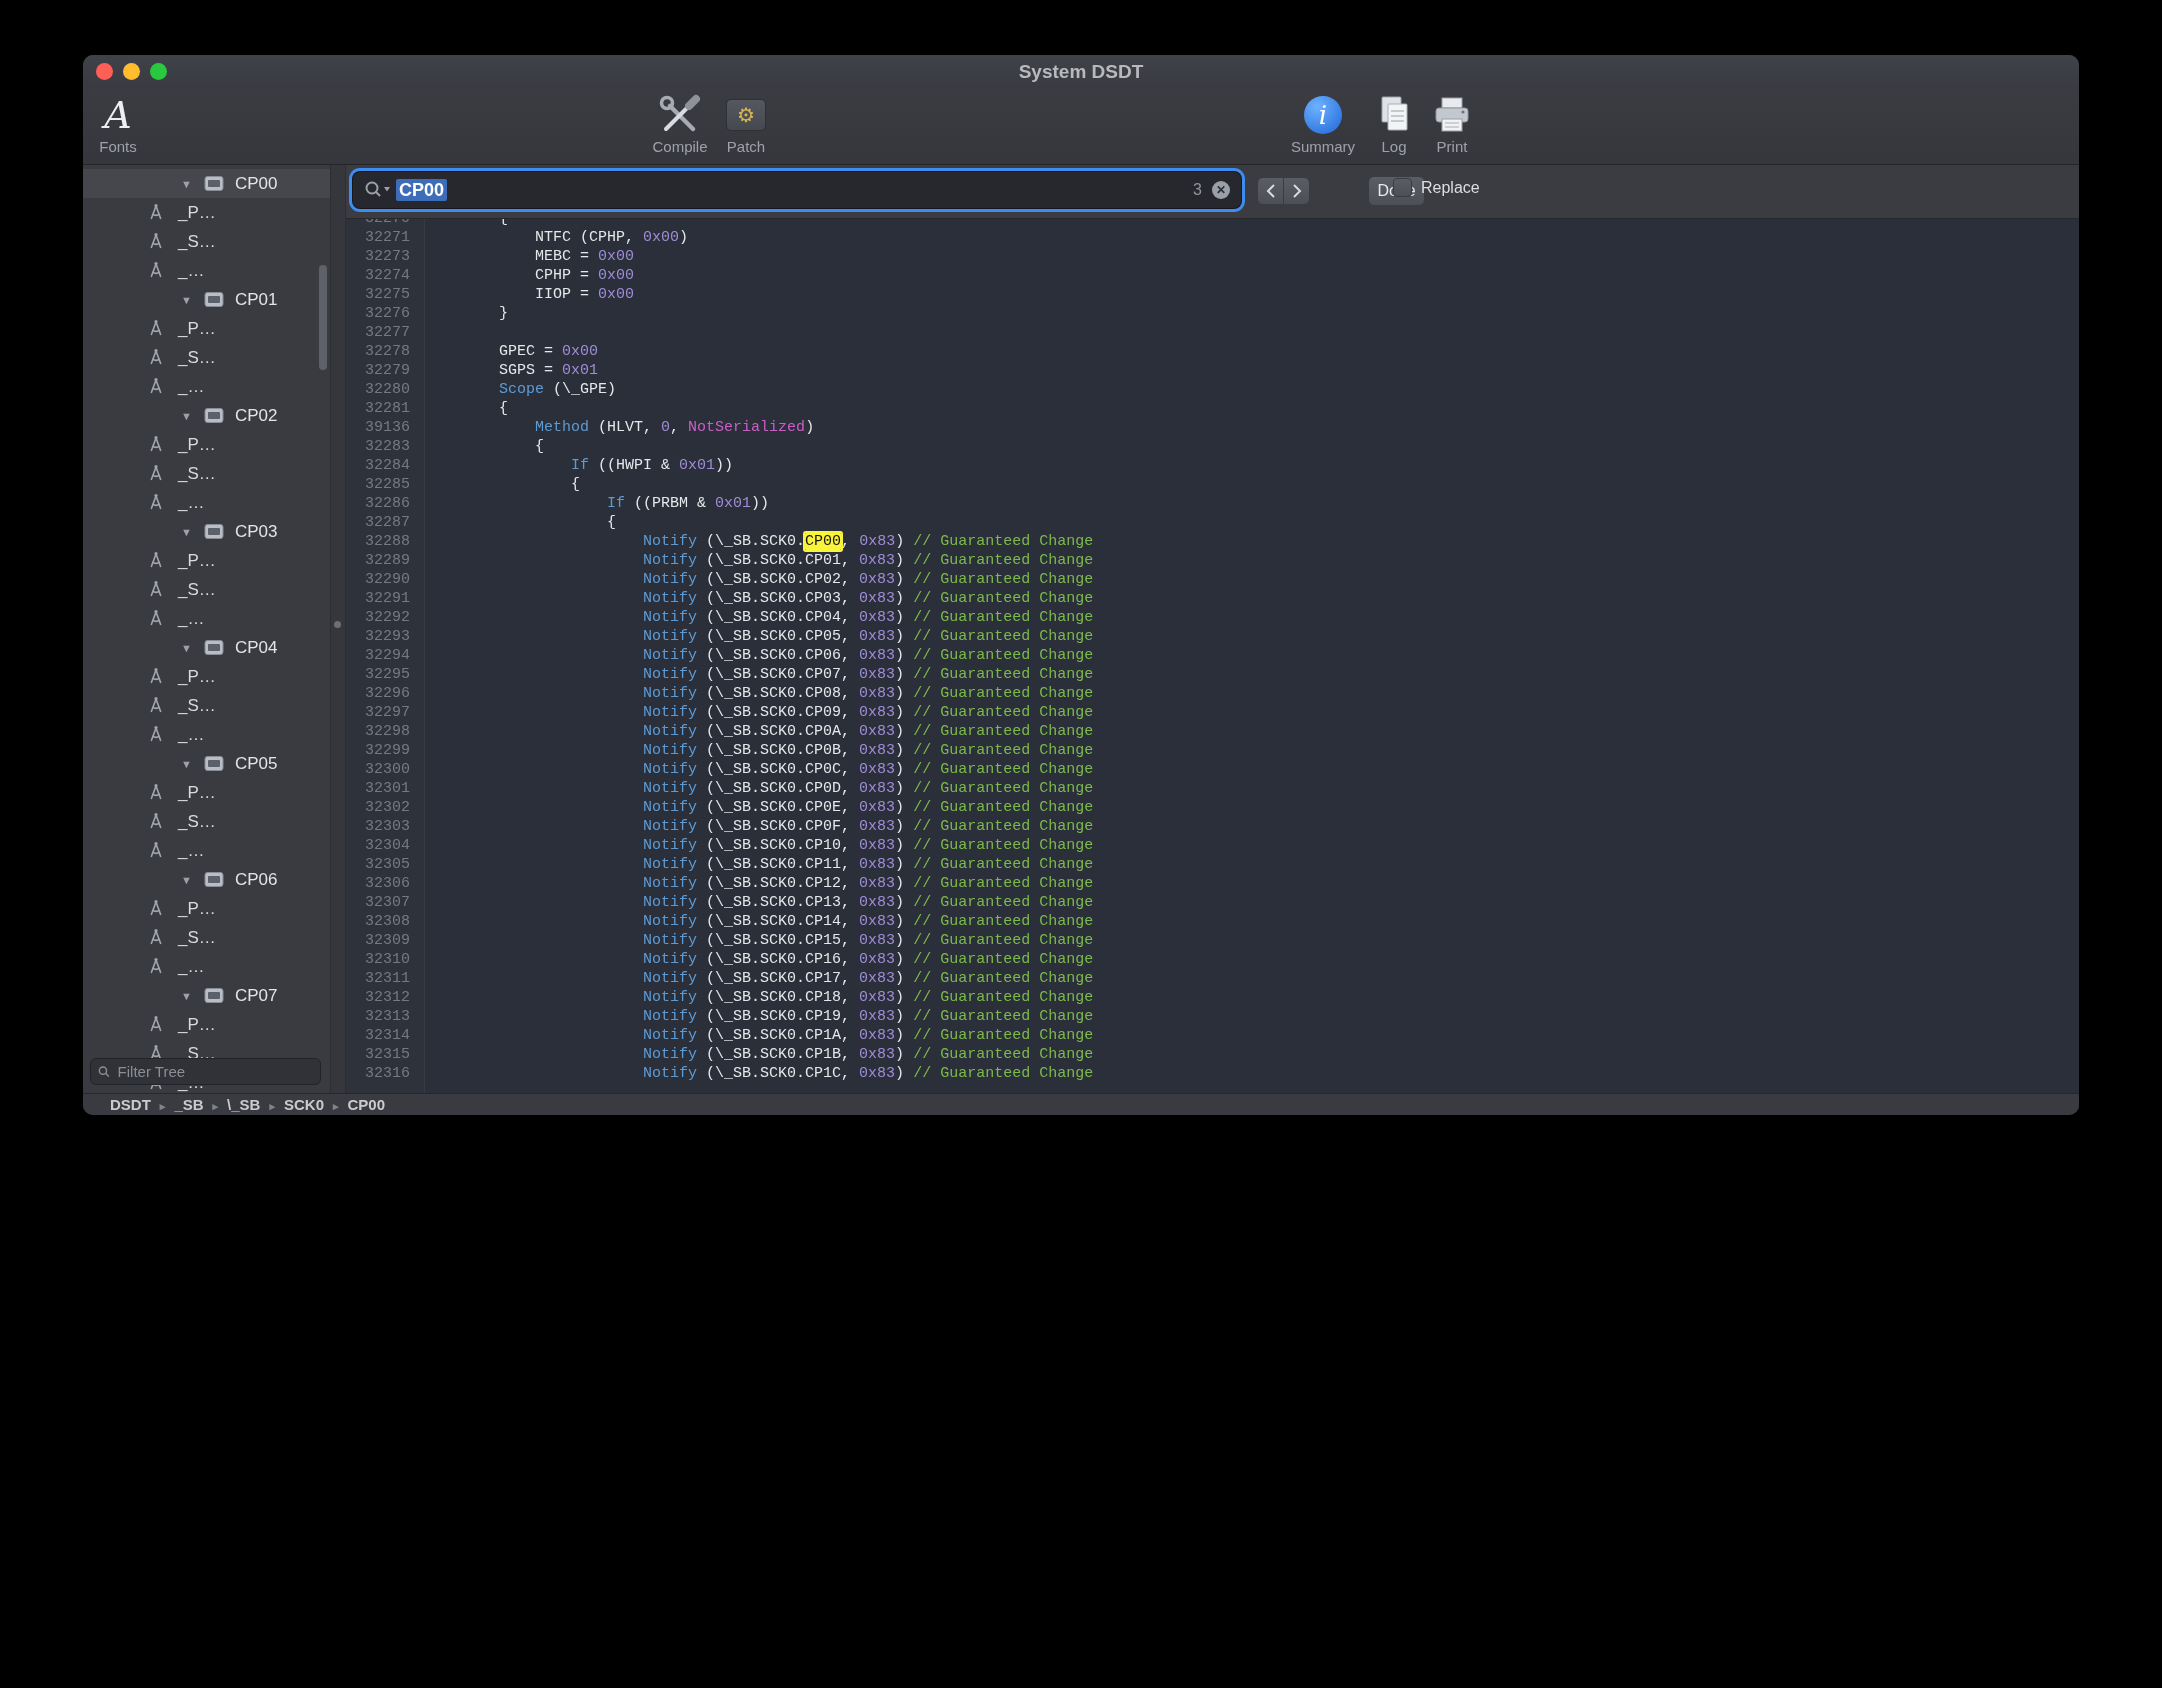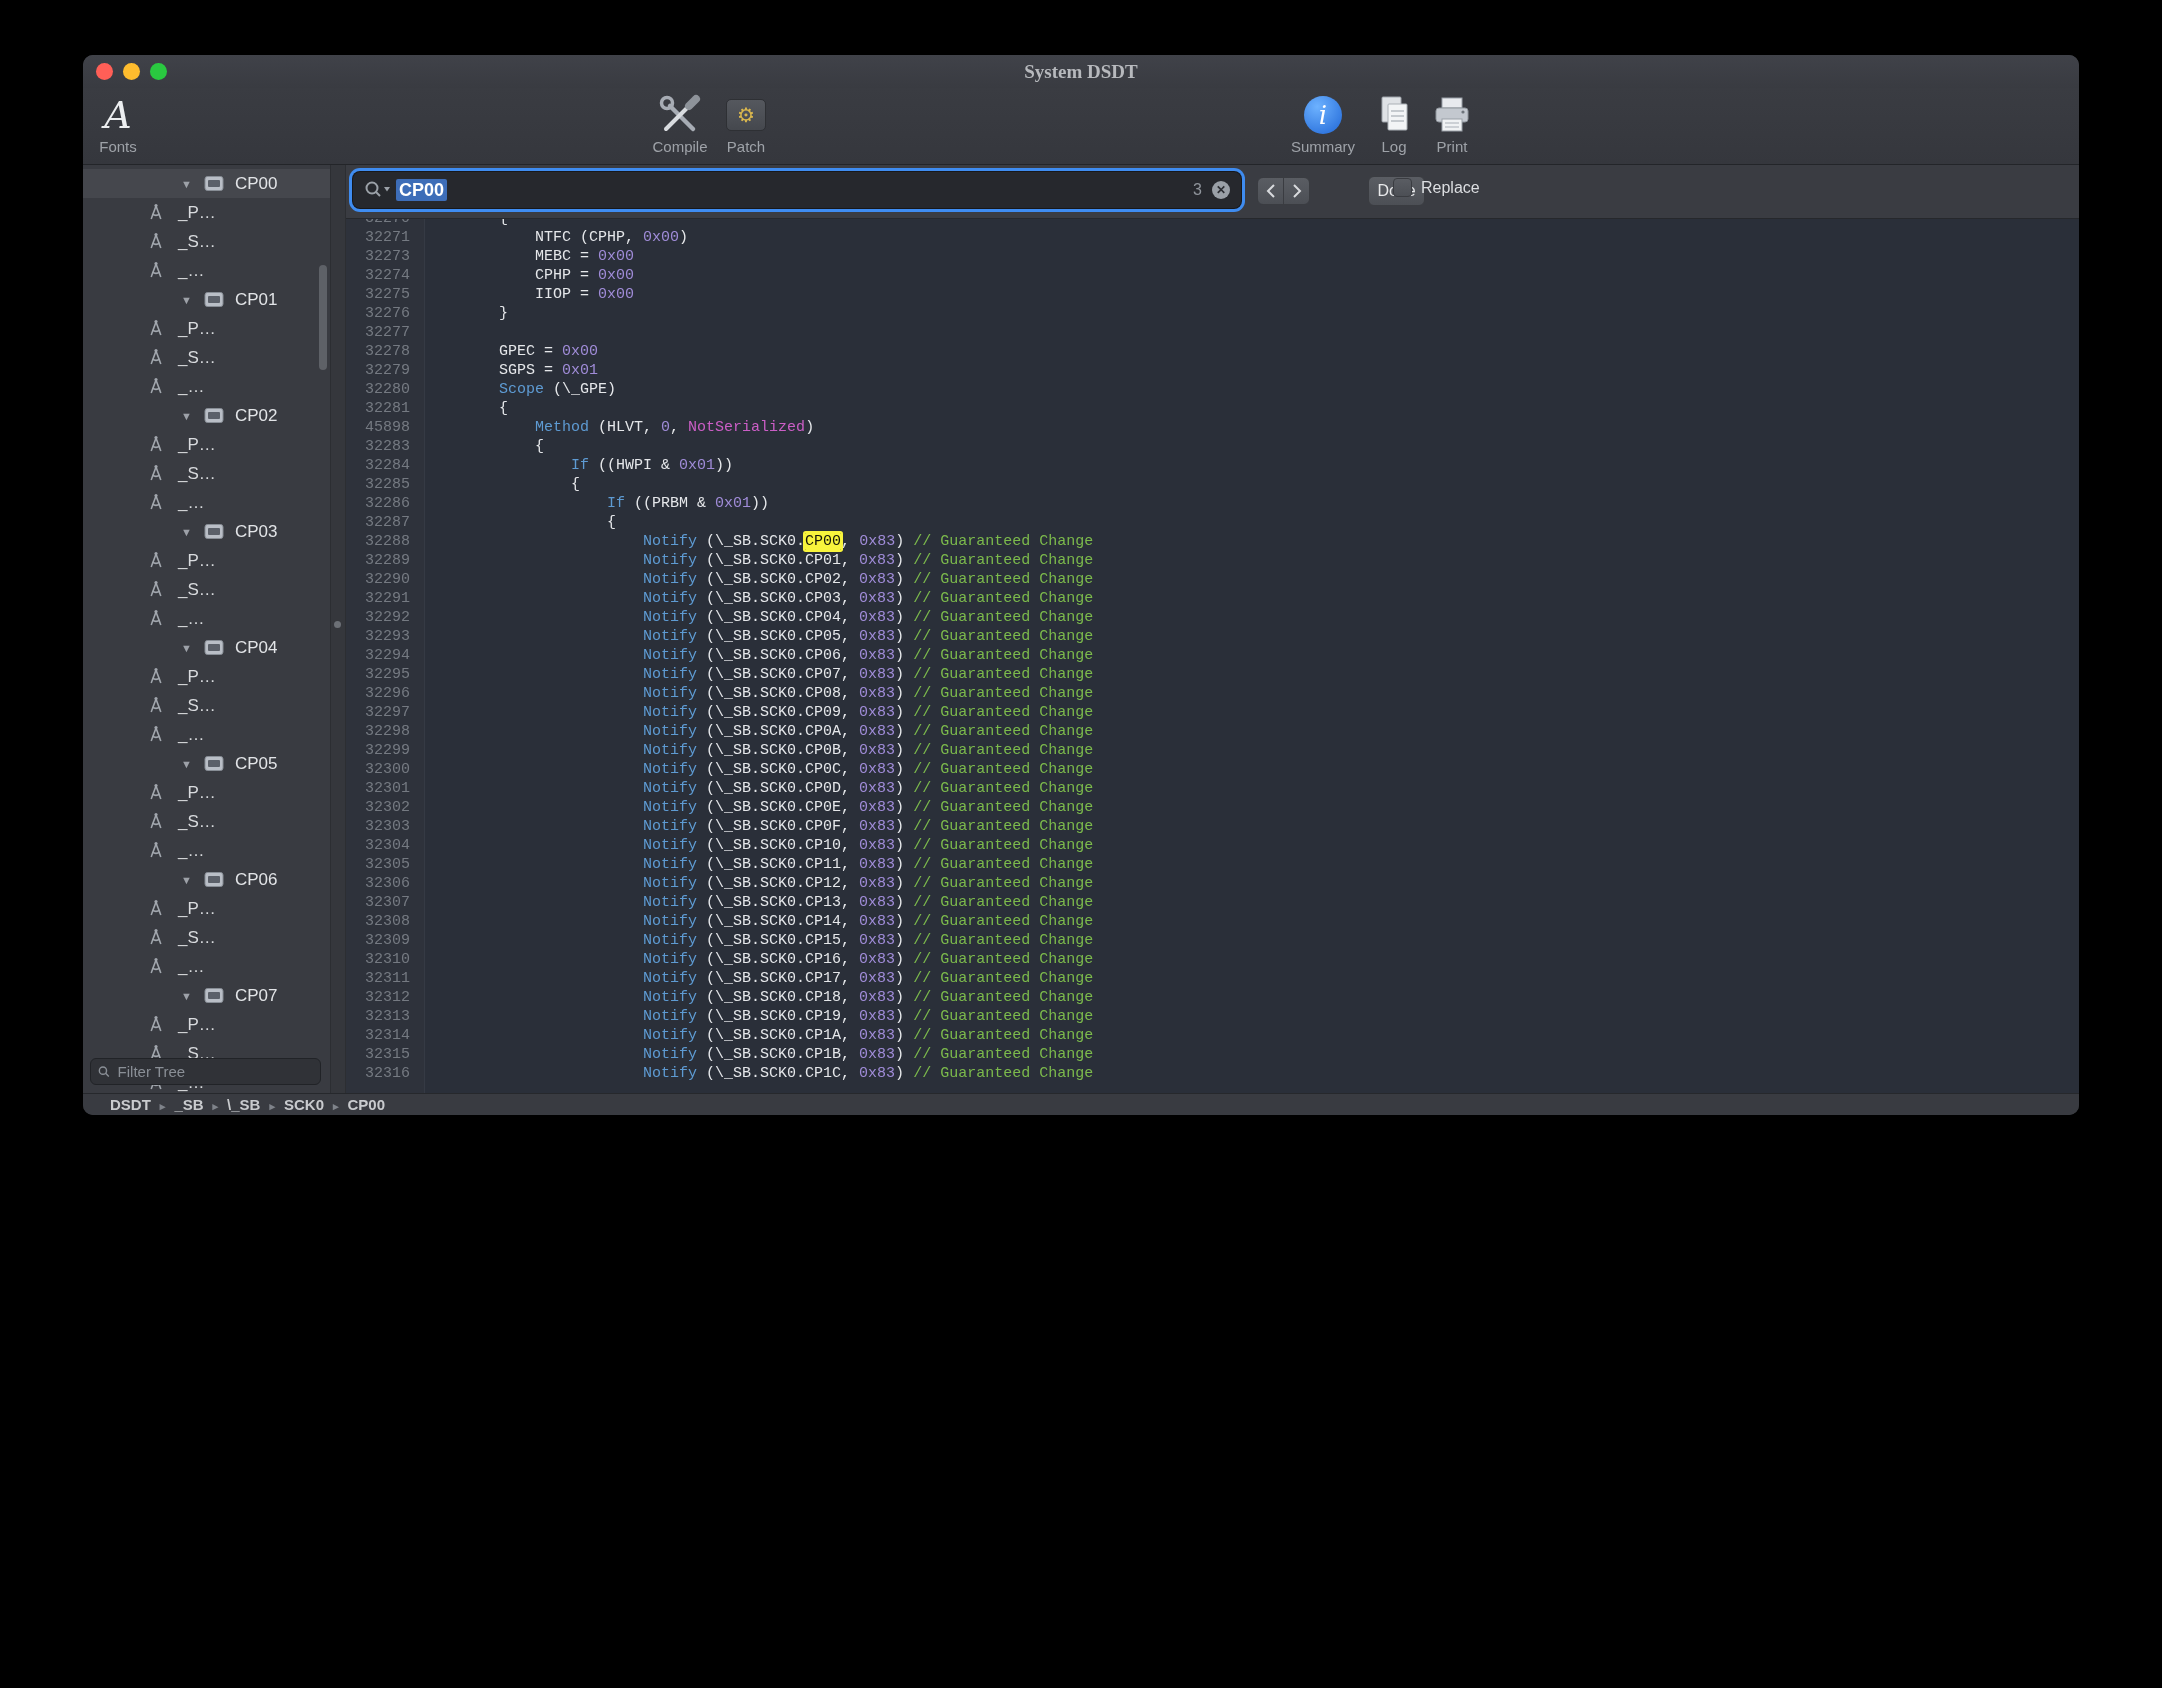--- a/index.html
+++ b/index.html
@@ -12,21 +12,21 @@
     background:#37393f;border-radius:10px;overflow:hidden;
     box-shadow:0 0 0 1px rgba(0,0,0,.85), 0 30px 80px rgba(0,0,0,.6);
   }
   
   .titlebar{height:33px;background:linear-gradient(#404249,#393b41);position:relative;}
   .traffic{position:absolute;left:13px;top:8px;display:flex;gap:10px;}
   .tl{width:17px;height:17px;border-radius:50%;}
   .tl.red{background:var(--c-traffic_red);}
   .tl.yellow{background:var(--c-traffic_yellow);}
   .tl.green{background:var(--c-traffic_green);}
-  .title{text-align:center;line-height:34px;font-size:19px;color:#b7b9bd;font-weight:bold;font-family:Liberation Serif, serif;}
+  .title{text-align:center;line-height:34px;font-size:19px;color:#b7b9bd;font-weight:bold;}
   
   .toolbar{height:76px;position:relative;background:linear-gradient(#3a3c42,#35373d);border-bottom:1px solid #232529;}
   .tb-item{position:absolute;top:3px;width:90px;text-align:center;color:#9ea2a8;font-size:15px;cursor:default;}
   .tb-icon{height:47px;display:flex;align-items:center;justify-content:center;}
   .fonts-glyph{font-family:"DejaVu Serif",serif;font-style:italic;font-size:38px;color:#eceef0;line-height:1;}
   .patch-plate{width:38px;height:30px;border-radius:5px;background:linear-gradient(#55585e,#45484e);border:1px solid #2e3034;display:flex;align-items:center;justify-content:center;font-size:20px;color:#d9b64e;}
   .summary-circle{width:38px;height:38px;border-radius:50%;background:radial-gradient(circle at 35% 28%,#6db2ff,#1f66d6);color:#fff;font-family:"DejaVu Serif",serif;font-style:italic;font-size:26px;display:flex;align-items:center;justify-content:center;}
   
   .content{position:absolute;top:110px;bottom:22px;left:0;right:0;display:flex;}
   
@@ -599,21 +599,21 @@
             <div class="code-line"><span class="ln">32271</span><span class="lc"><span class="seg-p">            NTFC (CPHP, </span><span class="seg-num">0x00</span><span class="seg-p">)</span></span></div>
             <div class="code-line"><span class="ln">32273</span><span class="lc"><span class="seg-p">            MEBC = </span><span class="seg-num">0x00</span></span></div>
             <div class="code-line"><span class="ln">32274</span><span class="lc"><span class="seg-p">            CPHP = </span><span class="seg-num">0x00</span></span></div>
             <div class="code-line"><span class="ln">32275</span><span class="lc"><span class="seg-p">            IIOP = </span><span class="seg-num">0x00</span></span></div>
             <div class="code-line"><span class="ln">32276</span><span class="lc"><span class="seg-p">        }</span></span></div>
             <div class="code-line"><span class="ln">32277</span><span class="lc"></span></div>
             <div class="code-line"><span class="ln">32278</span><span class="lc"><span class="seg-p">        GPEC = </span><span class="seg-num">0x00</span></span></div>
             <div class="code-line"><span class="ln">32279</span><span class="lc"><span class="seg-p">        SGPS = </span><span class="seg-num">0x01</span></span></div>
             <div class="code-line"><span class="ln">32280</span><span class="lc"><span class="seg-p">        </span><span class="seg-kw">Scope</span><span class="seg-p"> (\_GPE)</span></span></div>
             <div class="code-line"><span class="ln">32281</span><span class="lc"><span class="seg-p">        {</span></span></div>
-            <div class="code-line"><span class="ln">45898</span><span class="lc"><span class="seg-p">            </span><span class="seg-kw">Method</span><span class="seg-p"> (HLVT, </span><span class="seg-num">0</span><span class="seg-p">, </span><span class="seg-typ">NotSerialized</span><span class="seg-p">)</span></span></div>
+            <div class="code-line"><span class="ln">39136</span><span class="lc"><span class="seg-p">            </span><span class="seg-kw">Method</span><span class="seg-p"> (HLVT, </span><span class="seg-num">0</span><span class="seg-p">, </span><span class="seg-typ">NotSerialized</span><span class="seg-p">)</span></span></div>
             <div class="code-line"><span class="ln">32283</span><span class="lc"><span class="seg-p">            {</span></span></div>
             <div class="code-line"><span class="ln">32284</span><span class="lc"><span class="seg-p">                </span><span class="seg-kw">If</span><span class="seg-p"> ((HWPI &amp; </span><span class="seg-num">0x01</span><span class="seg-p">))</span></span></div>
             <div class="code-line"><span class="ln">32285</span><span class="lc"><span class="seg-p">                {</span></span></div>
             <div class="code-line"><span class="ln">32286</span><span class="lc"><span class="seg-p">                    </span><span class="seg-kw">If</span><span class="seg-p"> ((PRBM &amp; </span><span class="seg-num">0x01</span><span class="seg-p">))</span></span></div>
             <div class="code-line"><span class="ln">32287</span><span class="lc"><span class="seg-p">                    {</span></span></div>
             <div class="code-line"><span class="ln">32288</span><span class="lc"><span class="seg-p">                        </span><span class="seg-kw">Notify</span><span class="seg-p"> (\_SB.SCK0.</span><span class="seg-hl">CP00</span><span class="seg-p">, </span><span class="seg-num">0x83</span><span class="seg-p">) </span><span class="seg-com">// Guaranteed Change</span></span></div>
             <div class="code-line"><span class="ln">32289</span><span class="lc"><span class="seg-p">                        </span><span class="seg-kw">Notify</span><span class="seg-p"> (\_SB.SCK0.CP01, </span><span class="seg-num">0x83</span><span class="seg-p">) </span><span class="seg-com">// Guaranteed Change</span></span></div>
             <div class="code-line"><span class="ln">32290</span><span class="lc"><span class="seg-p">                        </span><span class="seg-kw">Notify</span><span class="seg-p"> (\_SB.SCK0.CP02, </span><span class="seg-num">0x83</span><span class="seg-p">) </span><span class="seg-com">// Guaranteed Change</span></span></div>
             <div class="code-line"><span class="ln">32291</span><span class="lc"><span class="seg-p">                        </span><span class="seg-kw">Notify</span><span class="seg-p"> (\_SB.SCK0.CP03, </span><span class="seg-num">0x83</span><span class="seg-p">) </span><span class="seg-com">// Guaranteed Change</span></span></div>
             <div class="code-line"><span class="ln">32292</span><span class="lc"><span class="seg-p">                        </span><span class="seg-kw">Notify</span><span class="seg-p"> (\_SB.SCK0.CP04, </span><span class="seg-num">0x83</span><span class="seg-p">) </span><span class="seg-com">// Guaranteed Change</span></span></div>

